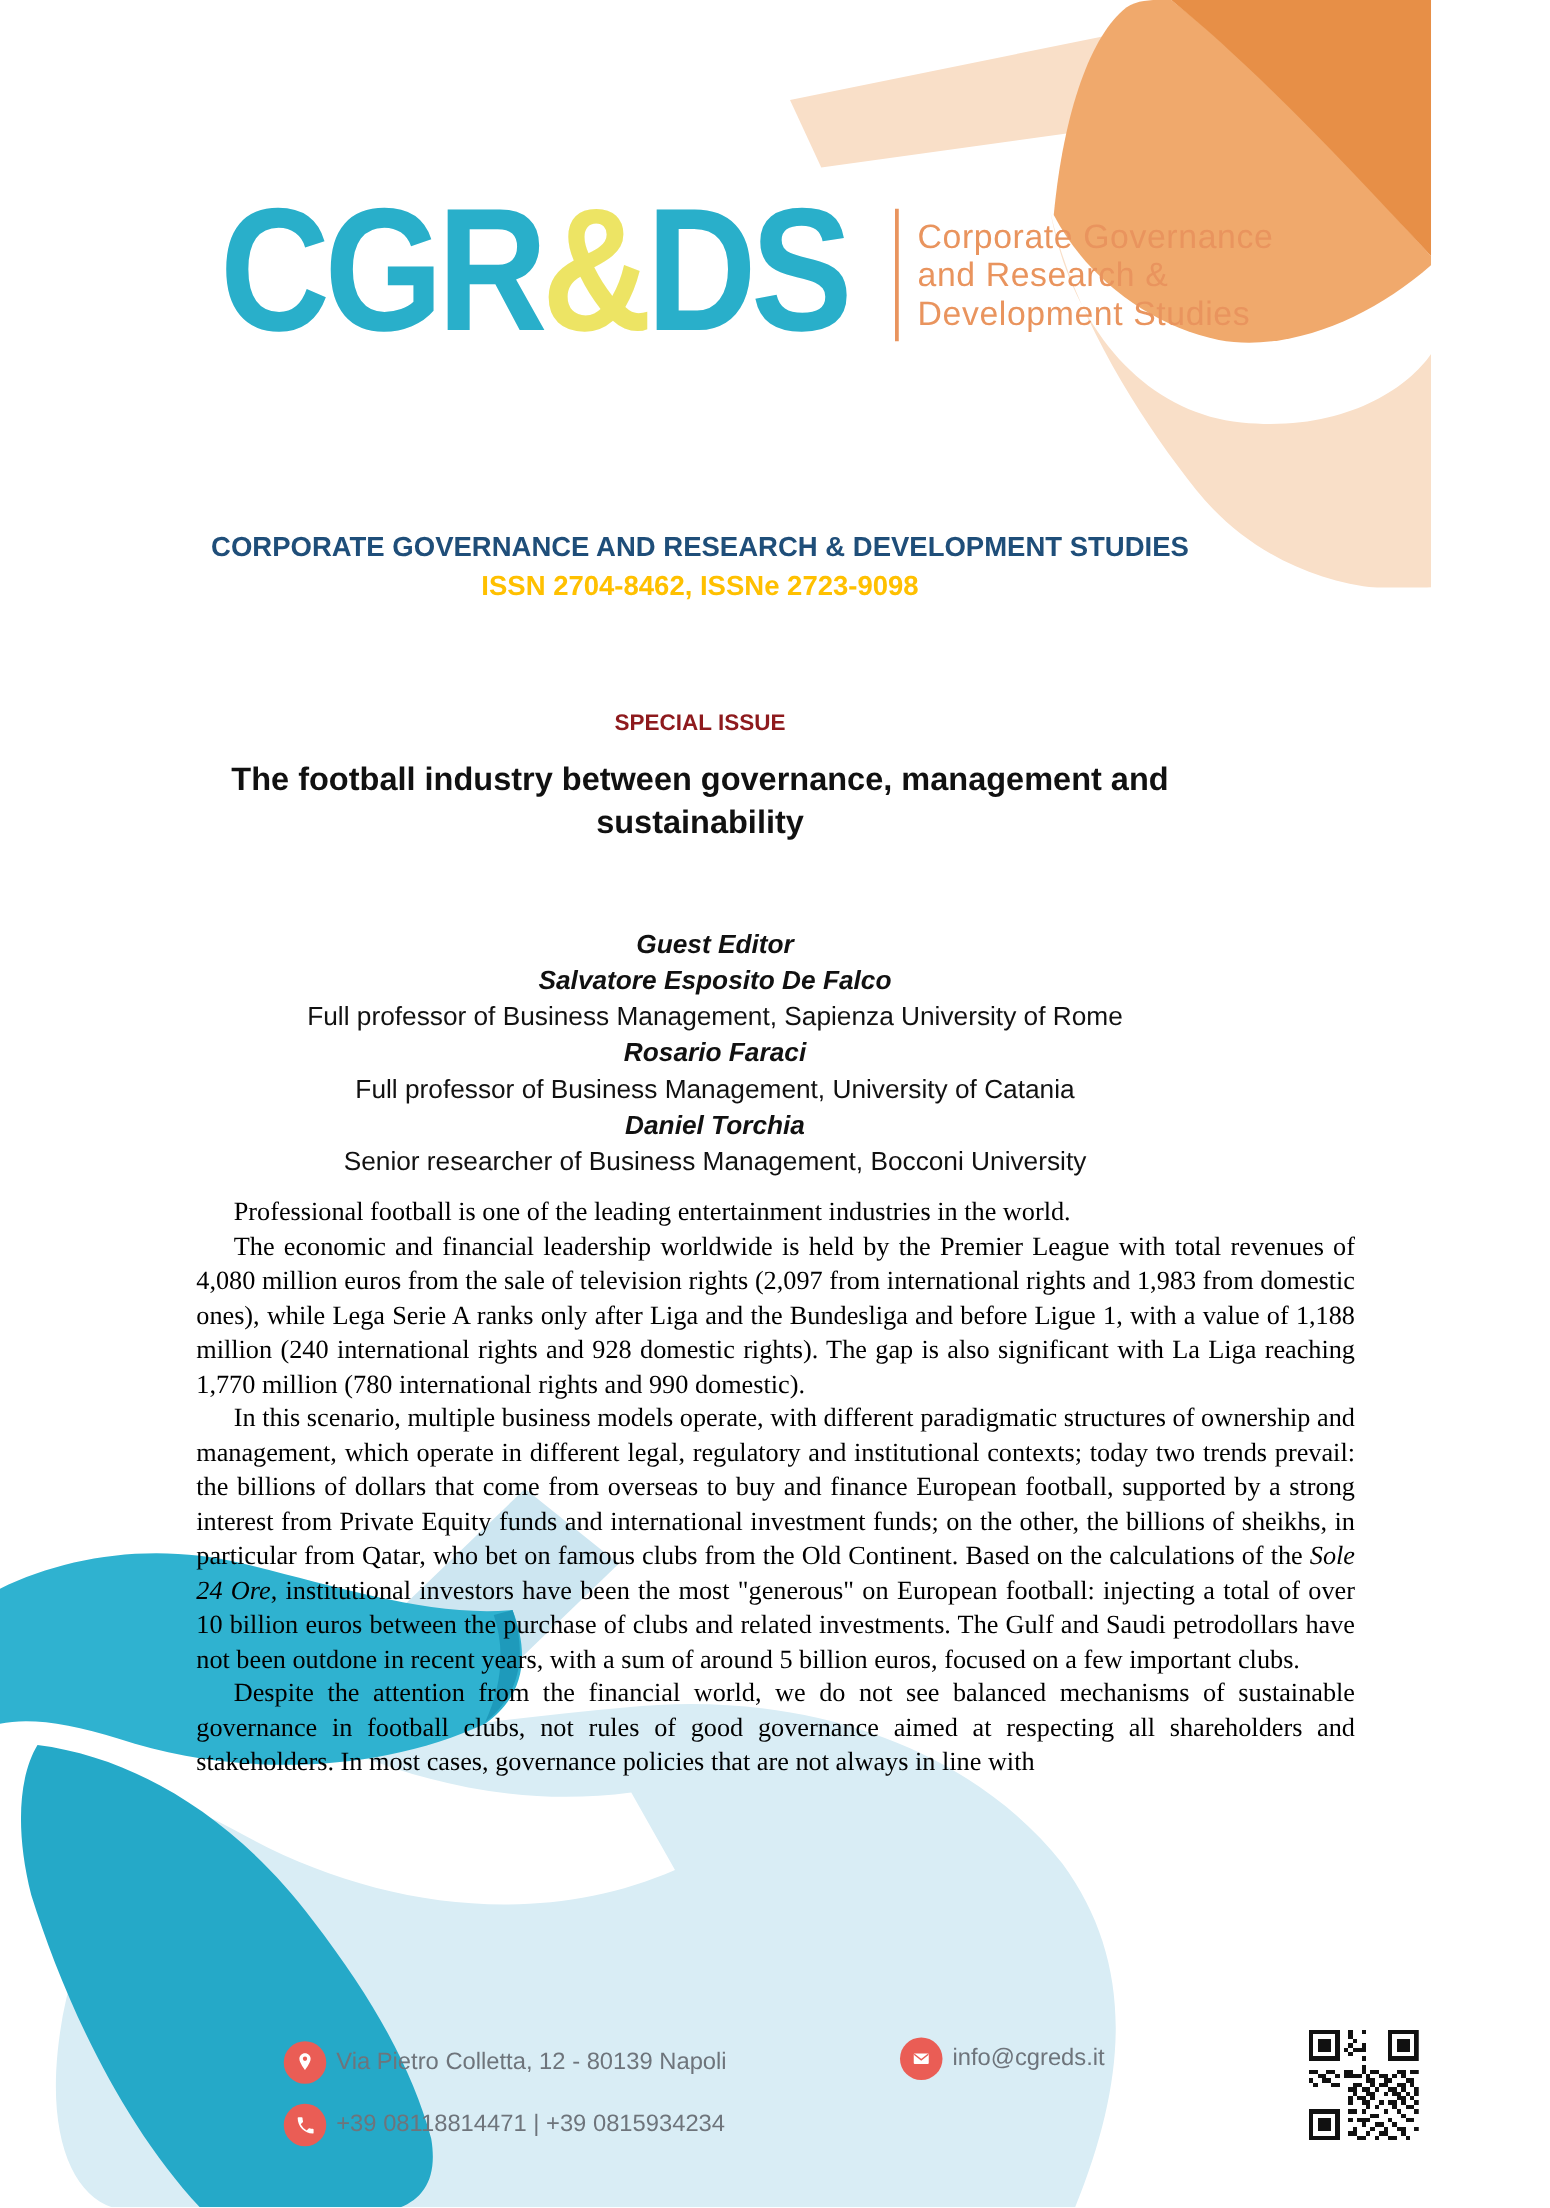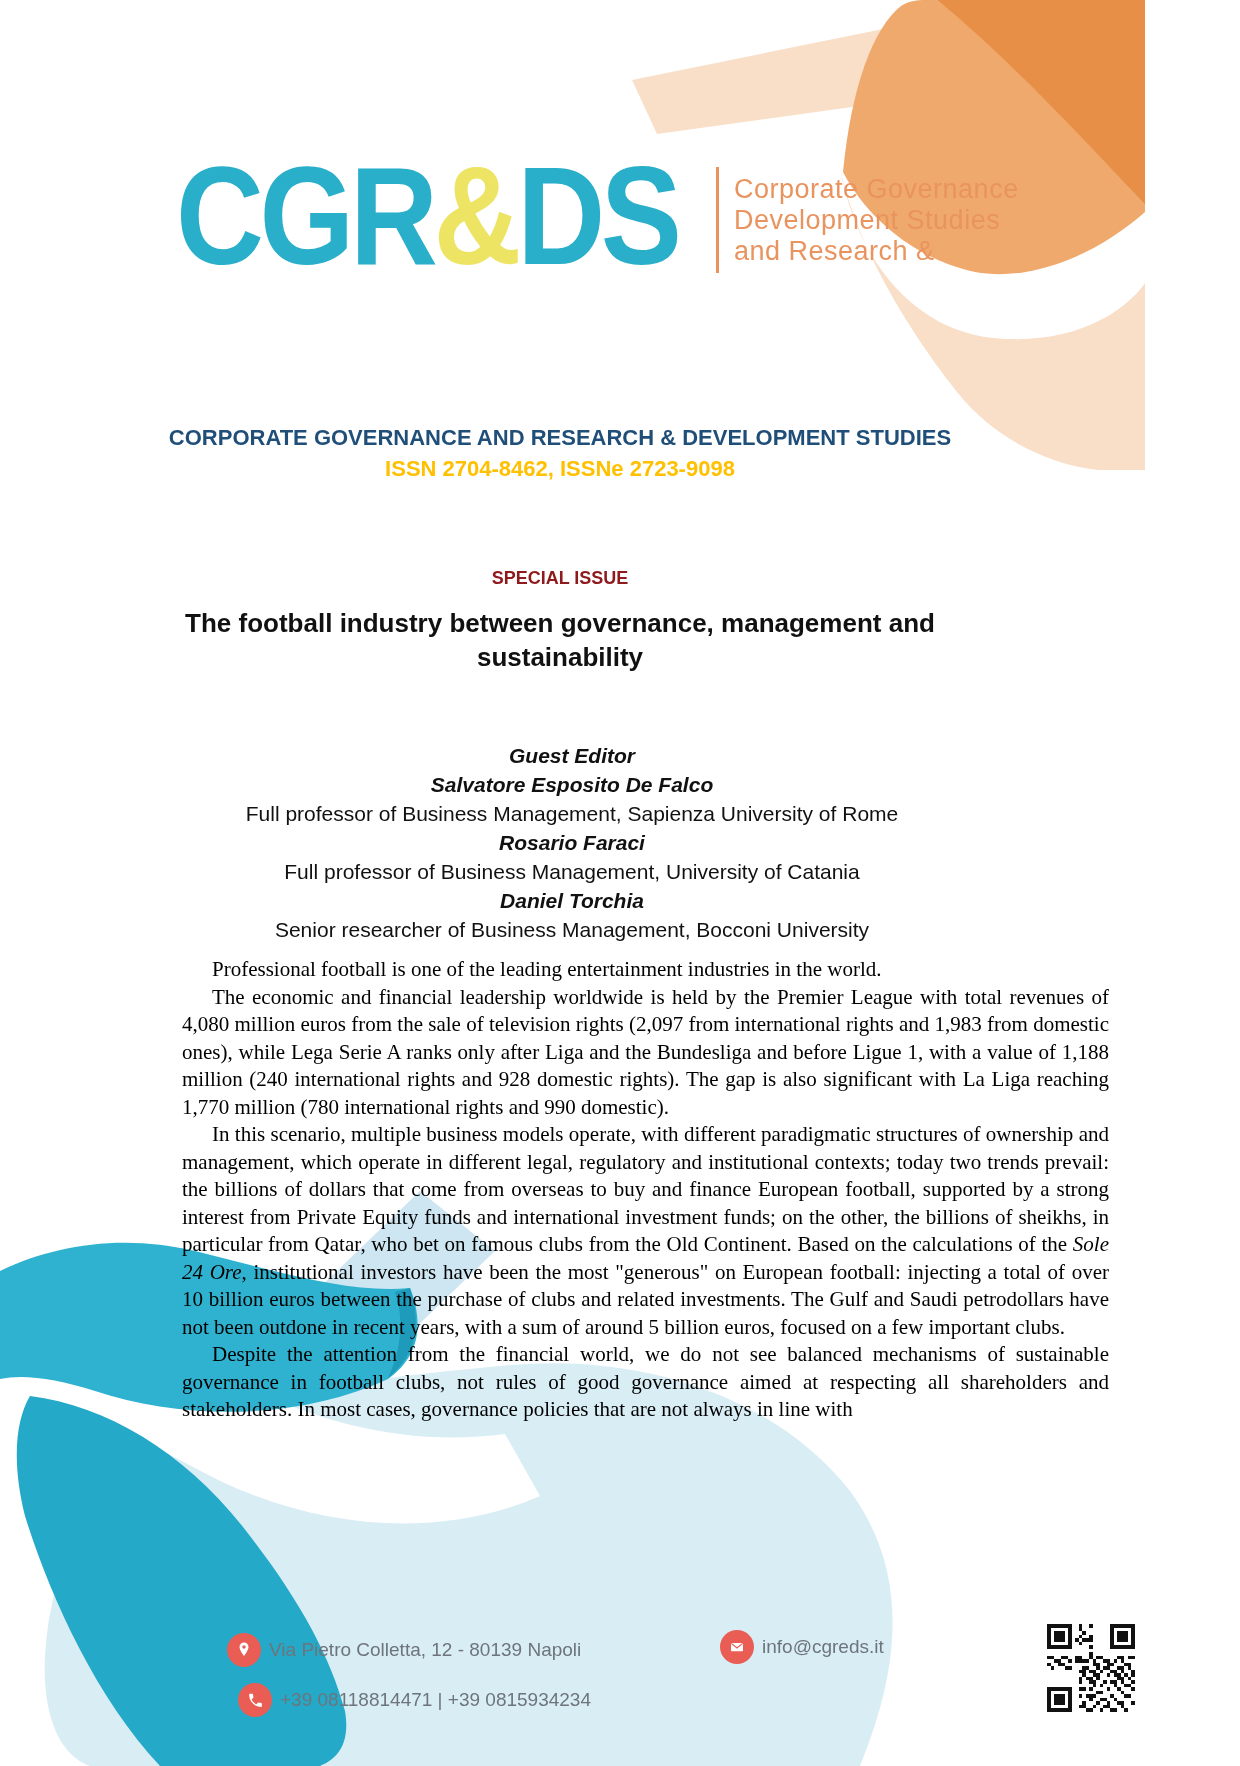--- a/index.html
+++ b/index.html
@@ -23,21 +23,21 @@
   .masthead .l1{color:#1F4E79;}
   .masthead .l2{color:#FFC000;}
   .special{top:568px;font-weight:bold;font-size:18px;color:#8E1A1D;}
   .doc-title{top:606px;font-weight:bold;font-size:26px;line-height:34px;color:#111;}
   .editors{top:741px;font-size:21px;line-height:29px;color:#111;padding-left:12px;}
   .editors .name{font-weight:bold;font-style:italic;}
 
   
   .body-text{position:absolute;left:157px;top:956px;width:927px;
              font-family:"Liberation Serif",serif;font-size:21px;line-height:27.5px;
-             color:#000;text-align:justify;margin-left:25px;}
+             color:#000;text-align:justify;}
   .body-text p{margin:0;text-indent:30px;}
   .body-text .ital{font-style:italic;}
 
   
   .f-row{position:absolute;display:flex;align-items:center;gap:8px;
          color:#6E747B;font-size:19px;white-space:nowrap;}
   .icon-circle{width:34px;height:34px;border-radius:50%;background:#EA5D55;
                display:flex;align-items:center;justify-content:center;flex:0 0 auto;}
   .qr{position:absolute;left:1047px;top:1622px;width:88px;height:92px;}
 </style>
@@ -69,22 +69,22 @@
     <path d="M395,196 L410,192 C422,228 416,260 388,282 C402,252 404,222 395,196 Z" fill="#1E9ABB"></path>
     <path d="M30,300 C110,310 190,360 250,440 C300,505 330,560 345,615
              C350,645 340,662 320,670 L160,670 C95,600 50,500 25,420
              C12,368 15,325 30,300 Z" fill="#25A9C8"></path>
   </svg>
 
   <div class="logo-text layer"><span>CGR</span><span class="logo-amp">&amp;</span><span>DS</span></div>
   <div class="logo-divider layer"></div>
   <div class="logo-tagline layer">
     <div>Corporate Governance</div>
+    <div>and Research &amp;</div>
     <div>Development Studies</div>
-    <div>and Research &amp;</div>
   </div>
 
   <div class="centerband masthead layer">
     <div class="l1">CORPORATE GOVERNANCE AND RESEARCH &amp; DEVELOPMENT STUDIES</div>
     <div class="l2">ISSN 2704-8462, ISSNe 2723-9098</div>
   </div>
 
   <div class="centerband special layer">SPECIAL ISSUE</div>
   <div class="centerband doc-title layer">
     <div>The football industry between governance, management and</div>
@@ -110,21 +110,21 @@
 
   <div class="f-row layer" style="left:227px;top:1633px;">
     <span class="icon-circle">
       <svg width="18" height="18" viewBox="0 0 24 24">
           <path fill="#fff" d="M12 2C8.7 2 6 4.7 6 8c0 4.4 6 12 6 12s6-7.6 6-12c0-3.3-2.7-6-6-6zm0 8.3a2.3 2.3 0 1 1 0-4.6 2.3 2.3 0 0 1 0 4.6z"></path>
         </svg>
     </span>
     <span>Via Pietro Colletta, 12 - 80139 Napoli</span>
   </div>
 
-  <div class="f-row layer" style="left:238px;top:1683px;">
+  <div class="f-row layer" style="left:227px;top:1683px;">
     <span class="icon-circle">
       <svg width="17" height="17" viewBox="0 0 24 24">
           <path fill="#fff" d="M6.62 10.79a15.05 15.05 0 0 0 6.59 6.59l2.2-2.2a1 1 0 0 1 1.02-.24c1.12.37 2.33.57 3.57.57a1 1 0 0 1 1 1V20a1 1 0 0 1-1 1C10.85 21 3 13.15 3 3.5a1 1 0 0 1 1-1h3.5a1 1 0 0 1 1 1c0 1.24.2 2.45.57 3.57a1 1 0 0 1-.25 1.02l-2.2 2.2z"></path>
         </svg>
     </span>
     <span>+39 08118814471 | +39 0815934234</span>
   </div>
 
   <div class="f-row layer" style="left:720px;top:1630px;">
     <span class="icon-circle">

